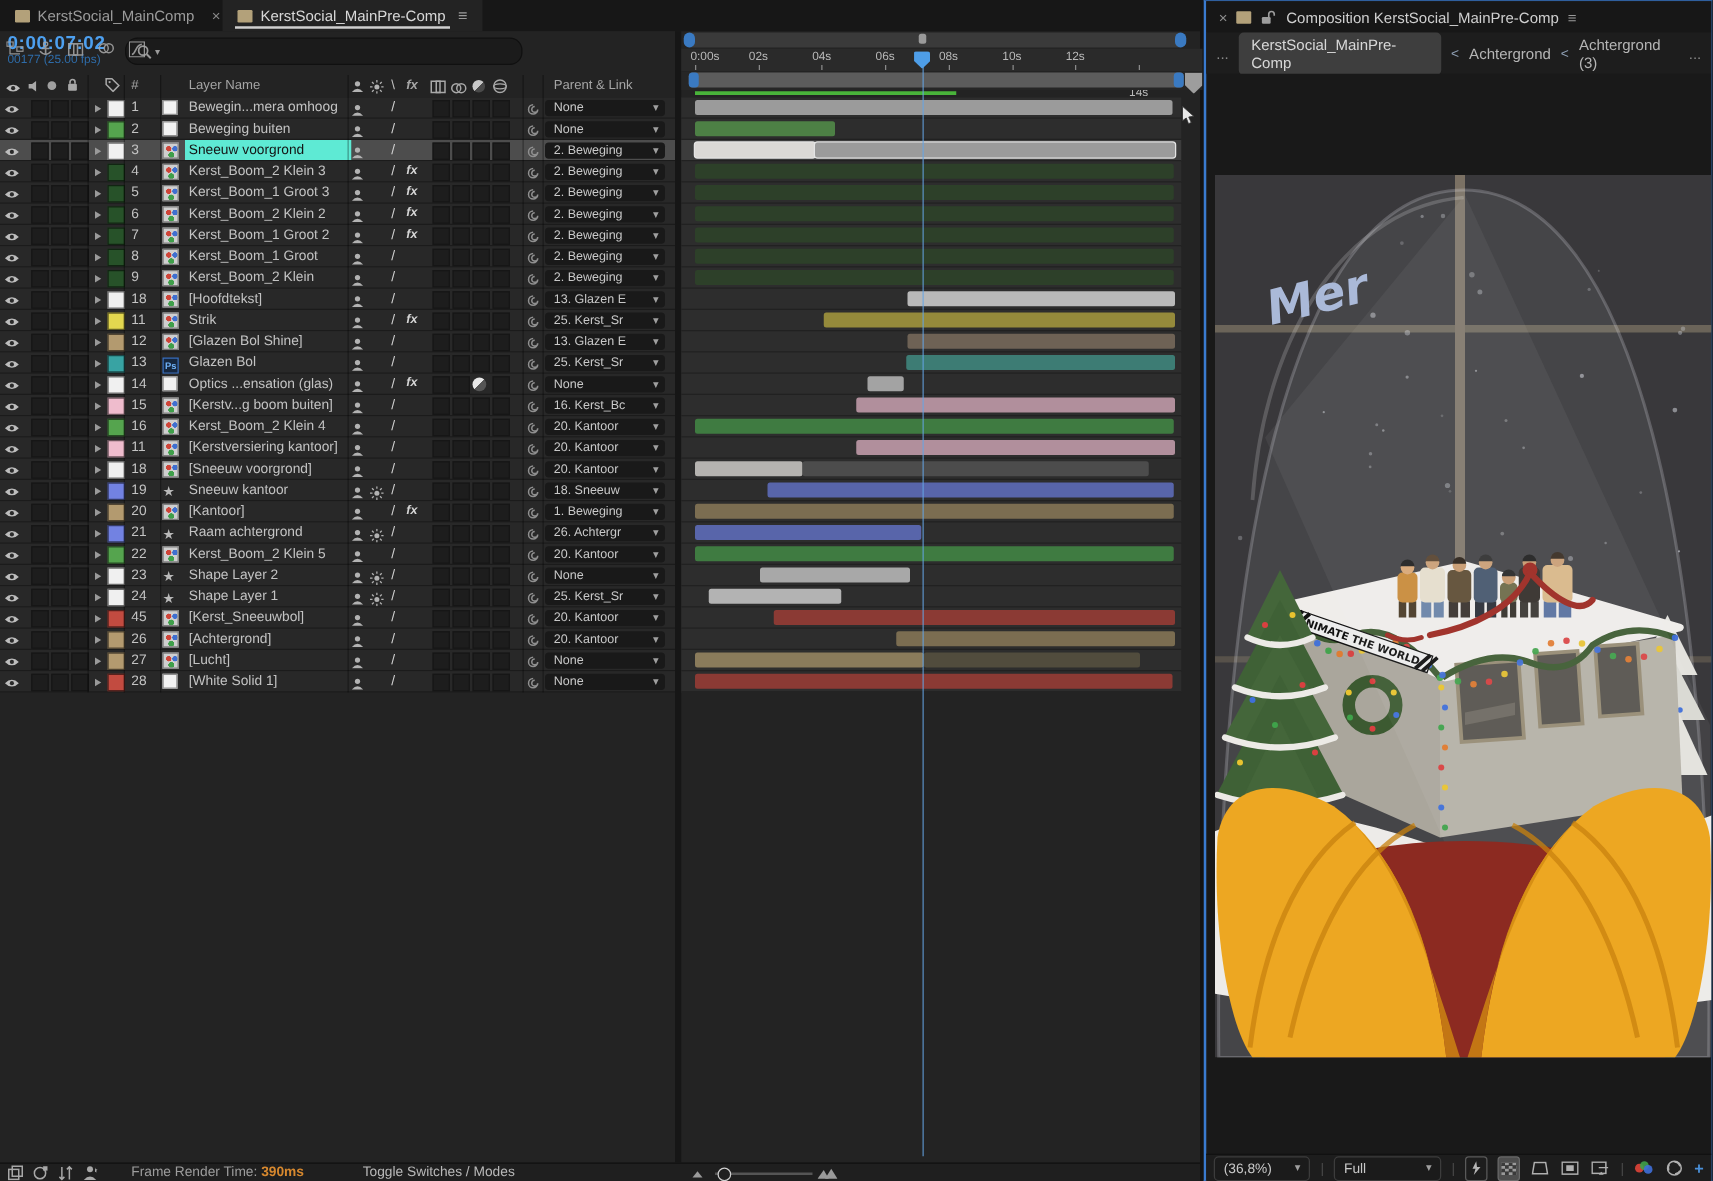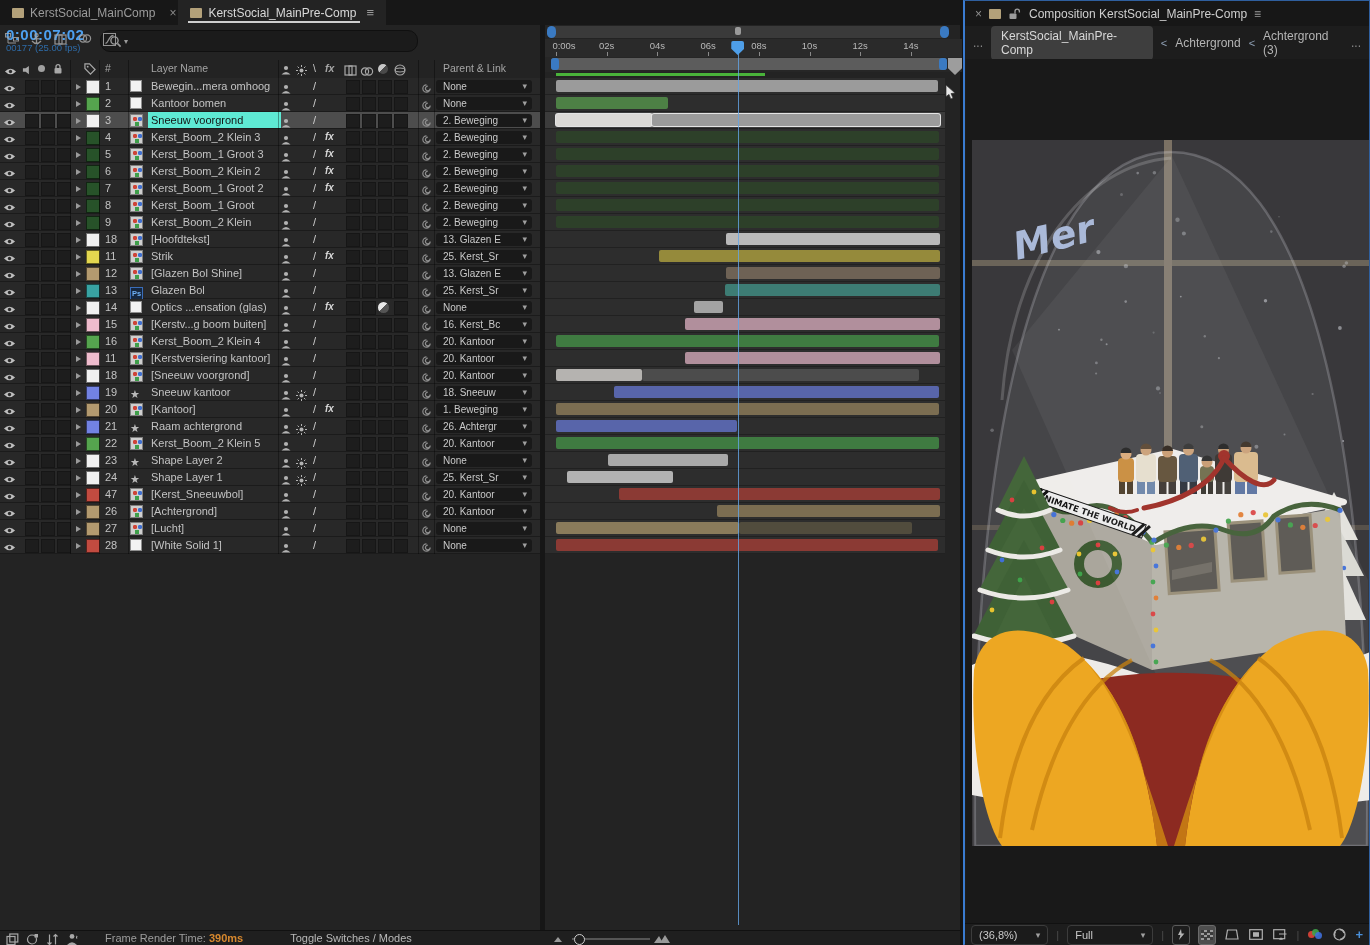--- a/index.html
+++ b/index.html
@@ -356,21 +356,21 @@
         <div class="cell c-eye"><svg class="ic" width="13" height="9">
             <use href="#sy-eye"></use>
           </svg></div>
         <div class="box c-b1"></div>
         <div class="box c-b2"></div>
         <div class="box c-b3"></div>
         <div class="c-arrow abs cell"></div>
         <div class="cell c-swatch" style="background: rgb(85, 164, 78);"></div>
         <div class="cell c-num">2</div>
         <div class="cell c-icon"><span class="solid-ic" style="display:inline-block"></span></div>
-        <div class="cell c-name">Kantoor bomen</div>
+        <div class="cell c-name">Beweging buiten</div>
         <div class="cell c-shy"><svg class="ic" width="10" height="10">
             <use href="#sy-shy"></use>
           </svg></div>
         <div class="cell c-q">/</div>
         <div class="box c-b4"></div>
         <div class="box c-b5"></div>
         <div class="box c-b6"></div>
         <div class="box c-b7"></div>
         <div class="cell c-pick"><svg class="ic" width="11" height="11" style="margin-top:2px">
             <use href="#sy-spiral"></use>
@@ -948,21 +948,21 @@
       </div>
       <div class="row">
         <div class="cell c-eye"><svg class="ic" width="13" height="9">
             <use href="#sy-eye"></use>
           </svg></div>
         <div class="box c-b1"></div>
         <div class="box c-b2"></div>
         <div class="box c-b3"></div>
         <div class="c-arrow abs cell"></div>
         <div class="cell c-swatch" style="background: rgb(194, 75, 64);"></div>
-        <div class="cell c-num">47</div>
+        <div class="cell c-num">45</div>
         <div class="cell c-icon"><span class="ftg-ic" style="display:inline-block"></span></div>
         <div class="cell c-name">[Kerst_Sneeuwbol]</div>
         <div class="cell c-shy"><svg class="ic" width="10" height="10">
             <use href="#sy-shy"></use>
           </svg></div>
         <div class="cell c-q">/</div>
         <div class="box c-b4"></div>
         <div class="box c-b5"></div>
         <div class="box c-b6"></div>
         <div class="box c-b7"></div>
@@ -1070,21 +1070,21 @@
         <div class="rlab" style="left: 112.4px;">04s</div>
         <div class="rtick" style="left: 112.4px;"></div>
         <div class="rlab" style="left: 163.1px;">06s</div>
         <div class="rtick" style="left: 163.1px;"></div>
         <div class="rlab" style="left: 213.8px;">08s</div>
         <div class="rtick" style="left: 213.8px;"></div>
         <div class="rlab" style="left: 264.5px;">10s</div>
         <div class="rtick" style="left: 264.5px;"></div>
         <div class="rlab" style="left: 315.2px;">12s</div>
         <div class="rtick" style="left: 315.2px;"></div>
-        <div class="rlab" style="left: 365.9px;">14s</div>
+        <div class="rlab" style="left: 365.9px; margin-top: 29px;">14s</div>
         <div class="rtick" style="left: 365.9px;"></div>
       </div>
     <div id="workarea" class="abs">
       <div id="wabar">
         <span class="wacap" style="left:0"></span>
         <span class="wacap" style="right:0"></span>
       </div>
     </div>
     <div id="cache" class="abs" style="width: 209.137px;"></div>
     <div id="lanes" class="abs">

